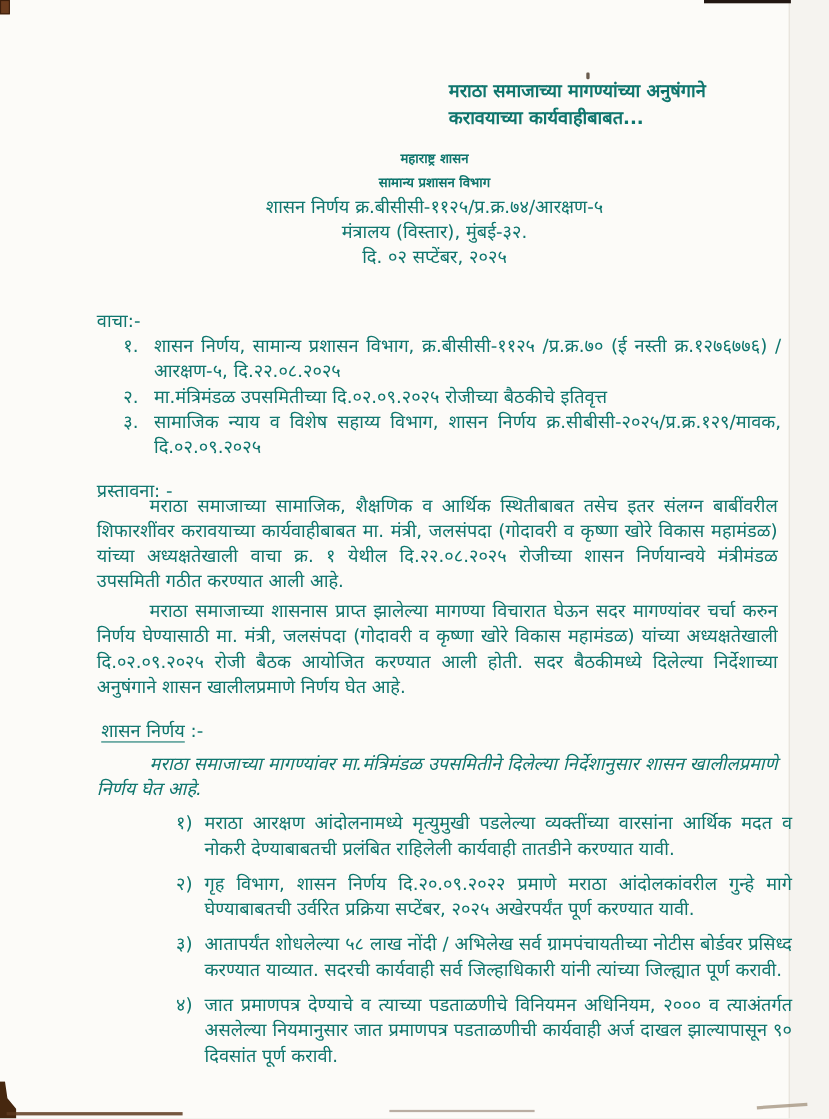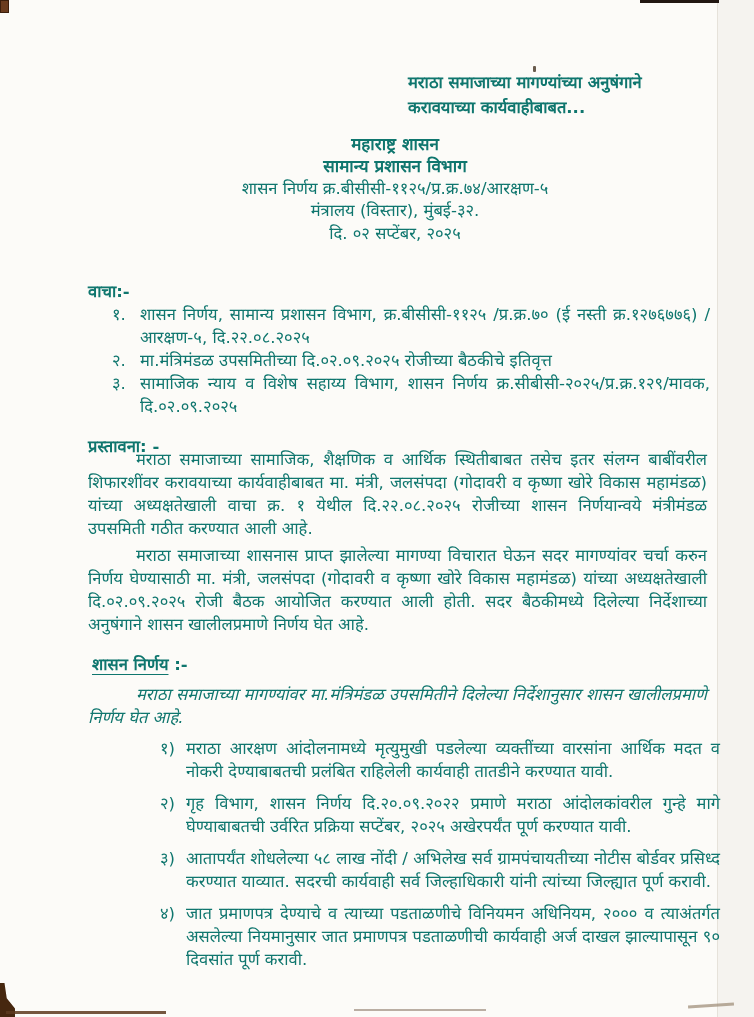--- a/index.html
+++ b/index.html
@@ -23,22 +23,22 @@
   .art-botwedge { position:absolute; left:0; top:983px; width:15px; height:34px; background:#46270f;
     clip-path:polygon(0 0, 30% 0, 45% 45%, 100% 75%, 100% 100%, 0 100%); }
   .art-botline1 { position:absolute; left:6px; top:1011px; width:160px; height:3px; background:#5d3a1e; opacity:.85; }
   .art-botline2 { position:absolute; left:354px; top:1009px; width:132px; height:2px; background:#8d7c6a; opacity:.6; }
   .art-botline3 { position:absolute; left:688px; top:1004px; width:46px; height:3px; background:#9b8974; opacity:.7; transform:rotate(-4deg); }
   
   .subject { position:absolute; left:408px; top:70px; width:268px;
     font-weight:bold; font-size:16.5px; line-height:25px; }
   .letterhead { position:absolute; left:160px; top:133px; width:470px;
     text-align:center; line-height:22.4px; }
-  .letterhead .org, .letterhead .dept { font-weight:bold; font-size:17px; }
-  .section-heading { font-weight:bold; }
+  .letterhead .org, .letterhead .dept { font-weight:bold; font-size:12px; }
+  .section-heading { font-weight:normal; }
   .refs-heading { position:absolute; left:88px; top:280px; }
   .refs-list { position:absolute; left:112px; top:303px; width:598px; }
   .ref-item { display:flex; }
   .ref-item .num { width:28px; flex:0 0 28px; }
   .ref-item .txt { flex:1; text-align:justify; }
   .preamble-heading { position:absolute; left:88px; top:425px;margin-top:10px; }
   .para { position:absolute; left:88px; width:619px; text-align:justify; text-indent:48px; }
   .para1 { top:448px; }
   .para2 { top:544px; }
   .decision-heading { position:absolute; left:92px; top:653px; }

